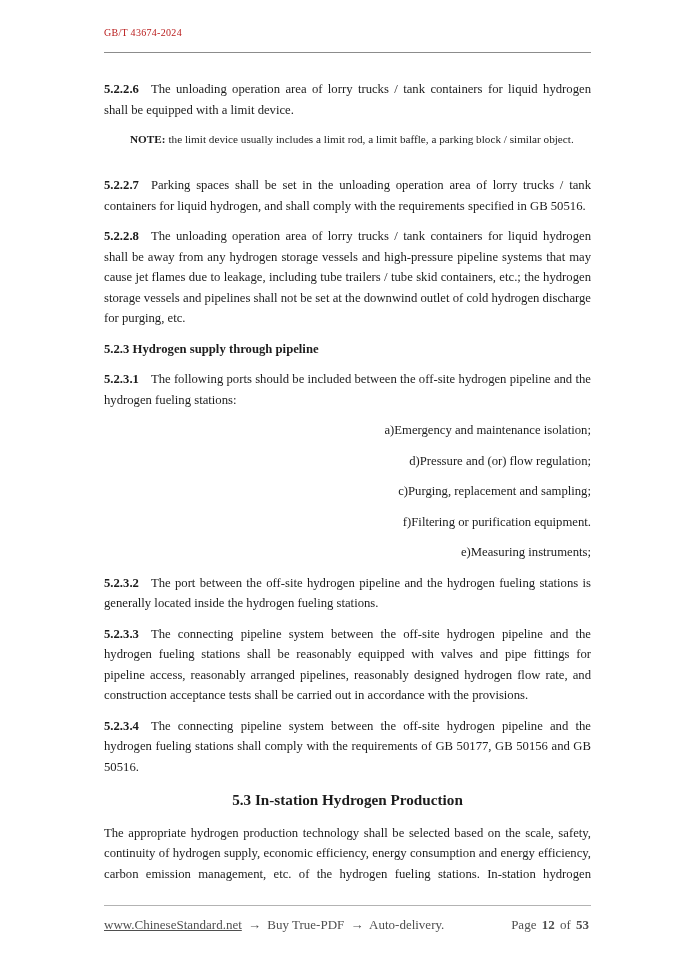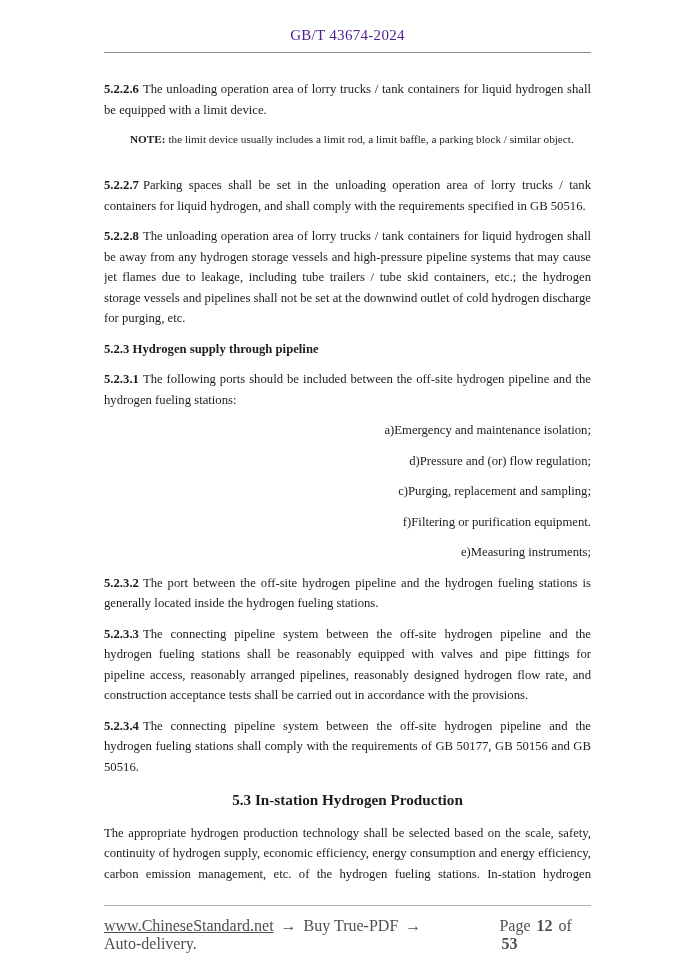--- a/index.html
+++ b/index.html
@@ -10,23 +10,22 @@
     background: #ffffff;
     font-family: "Liberation Serif", serif;
     color: #1c1c1c;
     overflow: hidden;
   }
   .doc-header {
     position: absolute;
     top: 27px;
     left: 104px;
     width: 487px;
-    text-align: center;
-    font-size: 15px;
-    color: #4c1d95;
+    font-size: 10px;
+    color: #b91c1c;
     letter-spacing: 0.3px;
   }
   .header-rule {
     position: absolute;
     top: 52px;
     left: 104px;
     width: 487px;
     height: 0;
     border-top: 1px solid #8c8c8c;
   }
@@ -36,21 +35,21 @@
     left: 104px;
     width: 487px;
     height: 850px;
     overflow: hidden;
     font-size: 12.7px;
     line-height: 20.5px;
     text-align: justify;
   }
   .para { margin: 10px 0; }
   .para-first { margin-top: 26px; }
-  .plabel { font-weight: bold; margin-right: 4px; }
+  .plabel { font-weight: bold; margin-right: 12px; }
   .note {
     margin: 12px 0 28px 26px;
     font-size: 11.2px;
     line-height: 15px;
     text-align: left;
   }
   .note .plabel { margin-right: 3px; }
   .sub-heading {
     font-weight: bold;
     margin: 10px 0;
@@ -71,21 +70,21 @@
   .justify-last { text-align-last: justify; }
   .footer {
     position: absolute;
     top: 905px;
     left: 104px;
     width: 487px;
     height: 60px;
     background: #ffffff;
     border-top: 1px solid #b3b3b3;
     padding-top: 11px;
-    font-size: 16px;
+    font-size: 13px;
     color: #4f4f4f;
     display: flex;
     justify-content: space-between;
     align-items: baseline;
   }
   .footer-left span, .footer-right span { white-space: pre; }
   .footer-link {
     text-decoration: underline;
     color: #4f4f4f;
     cursor: pointer;

